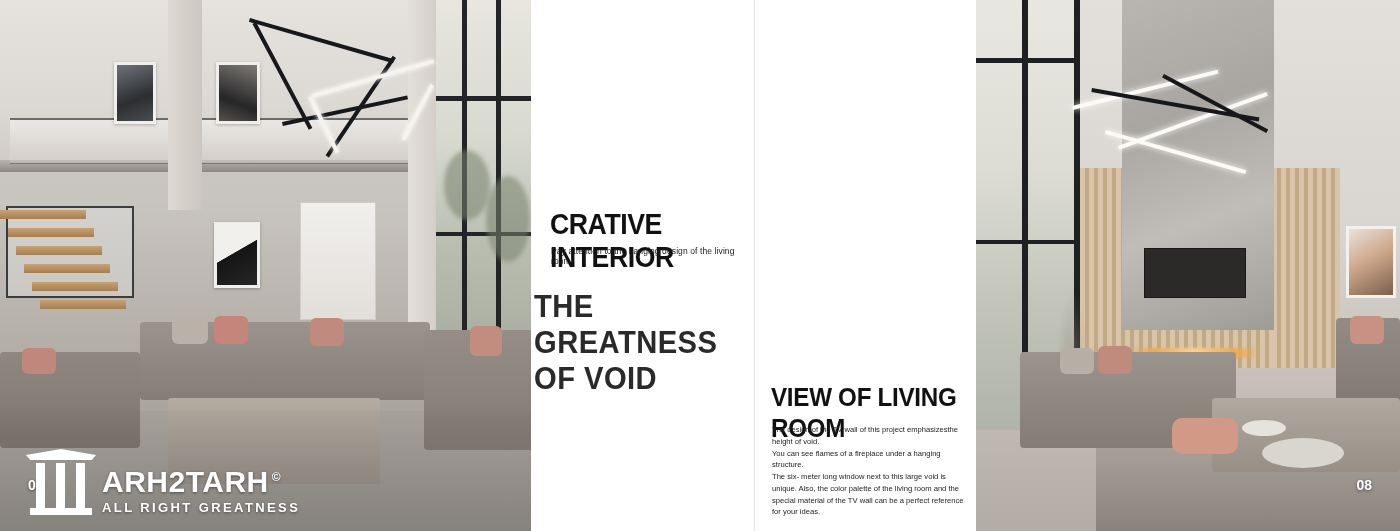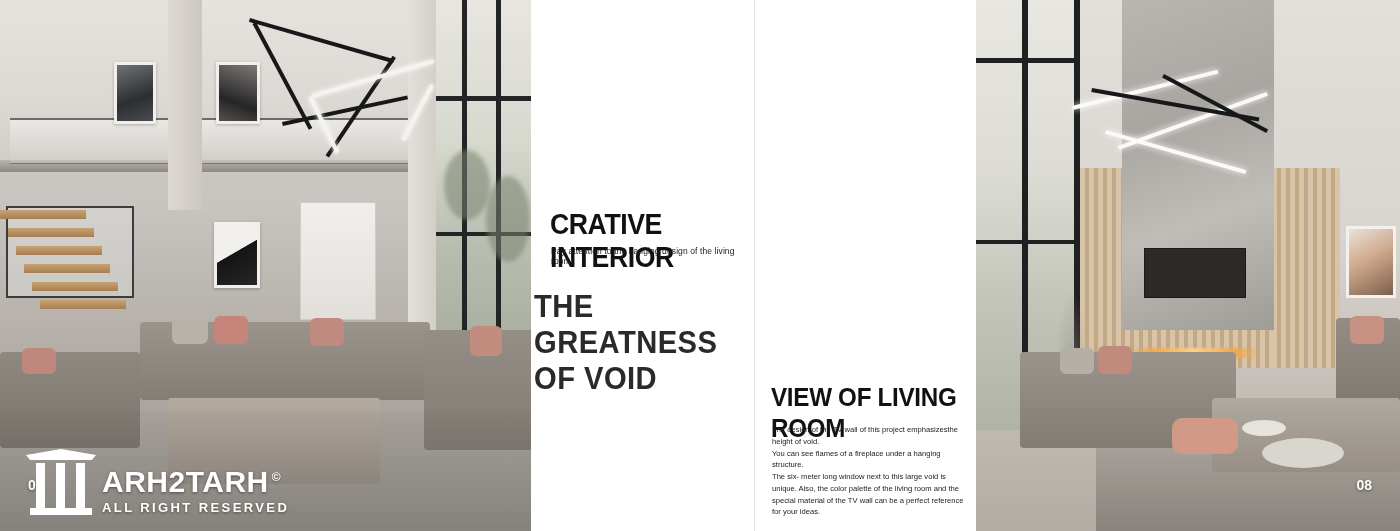--- a/index.html
+++ b/index.html
@@ -326,21 +326,21 @@
     <div class="logo-block">
       <div class="logo-mark">
         <div class="cap"></div>
         <div class="col l1"></div>
         <div class="col l2"></div>
         <div class="col l3"></div>
         <div class="base"></div>
       </div>
       <div class="logo-text">
         <div class="brand"><span>ARH2TARH</span><span class="logo-c">©</span></div>
-        <div class="sub">ALL RIGHT RESERVED</div>
+        <div class="sub">ALL RIGHT GREATNESS</div>
       </div>
     </div>
   </div>
 
   <div class="mid-left">
     <h1>CRATIVE INTERIOR</h1>
     <div class="sub">Pay attention to the hanging design of the living room.</div>
     <div class="bigline">THE GREATNESS OF VOID</div>
   </div>
 

